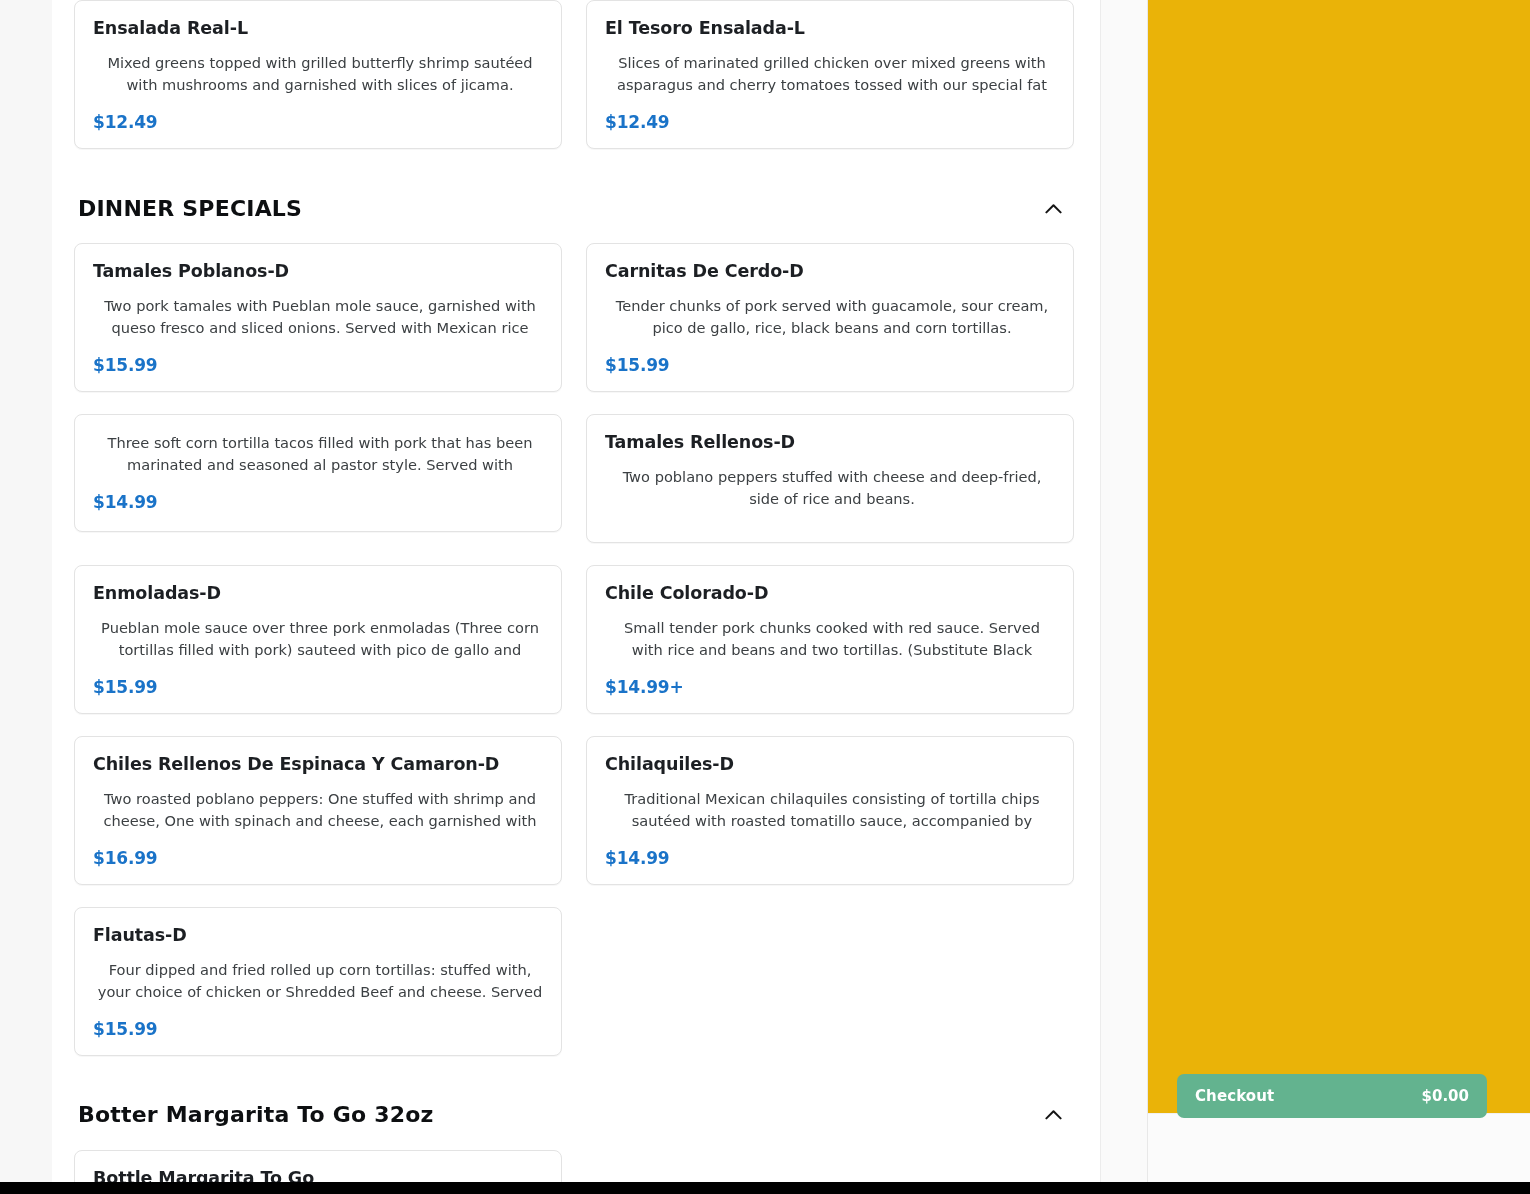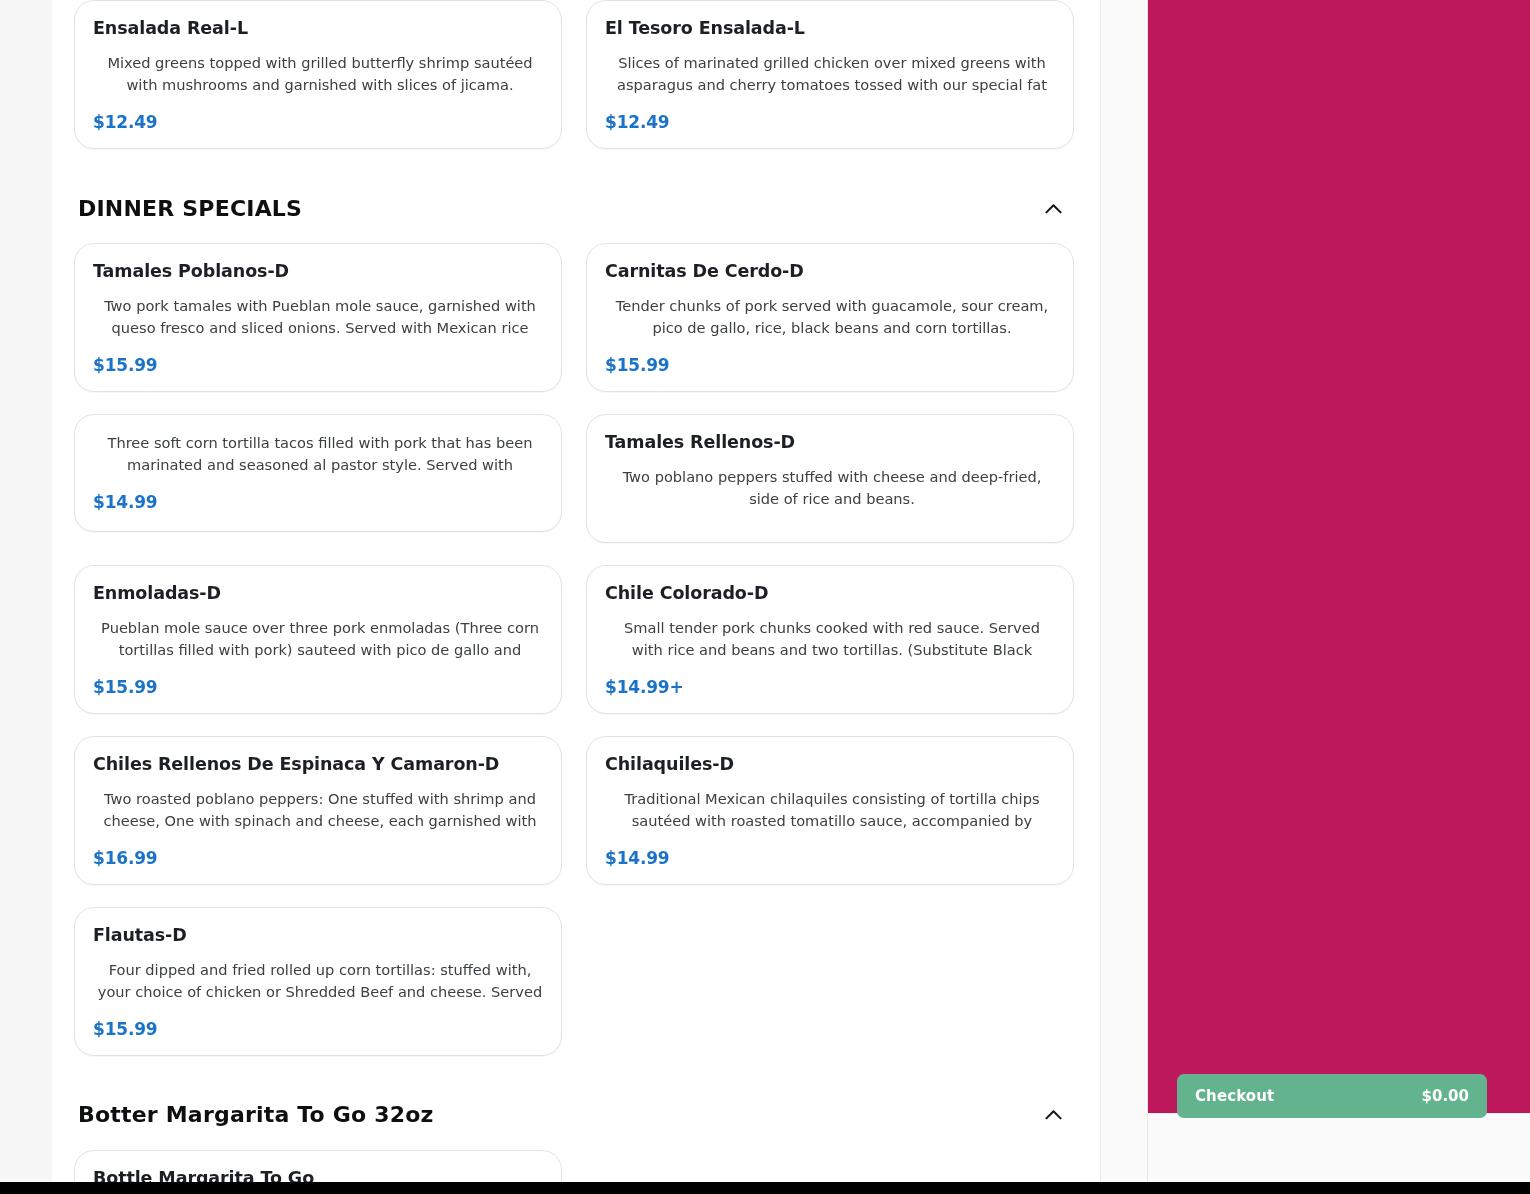--- a/index.html
+++ b/index.html
@@ -41,42 +41,42 @@
 
   .mid-gap {
     width: 46px;
     flex: 0 0 46px;
     background: #fafafa;
     border-right: 1px solid #e8e8e8;
   }
 
   .cart-col {
     flex: 1 1 auto;
-    background: #be185d;
+    background: #eab308;
     position: relative;
   }
 
   
   .menu-inner {
     position: relative;
     padding: 0 26px 0 22px;
   }
 
   .cards-grid {
     display: grid;
     grid-template-columns: 1fr 1fr;
     column-gap: 24px;
     row-gap: 0px;
   }
 
   .card-cell { padding: 0 0 22px 0; }
 
   .item-card {
     border: 1px solid #e3e3e3;
-    border-radius: 20px;
+    border-radius: 8px;
     background: #ffffff;
     padding: 17px 18px 16px 18px;
     box-shadow: 0 1px 1px rgba(0,0,0,0.035);
     box-sizing: border-box;
     min-height: 118px;
   }
 
   .item-name {
     font-size: 17.5px;
     font-weight: 700;

